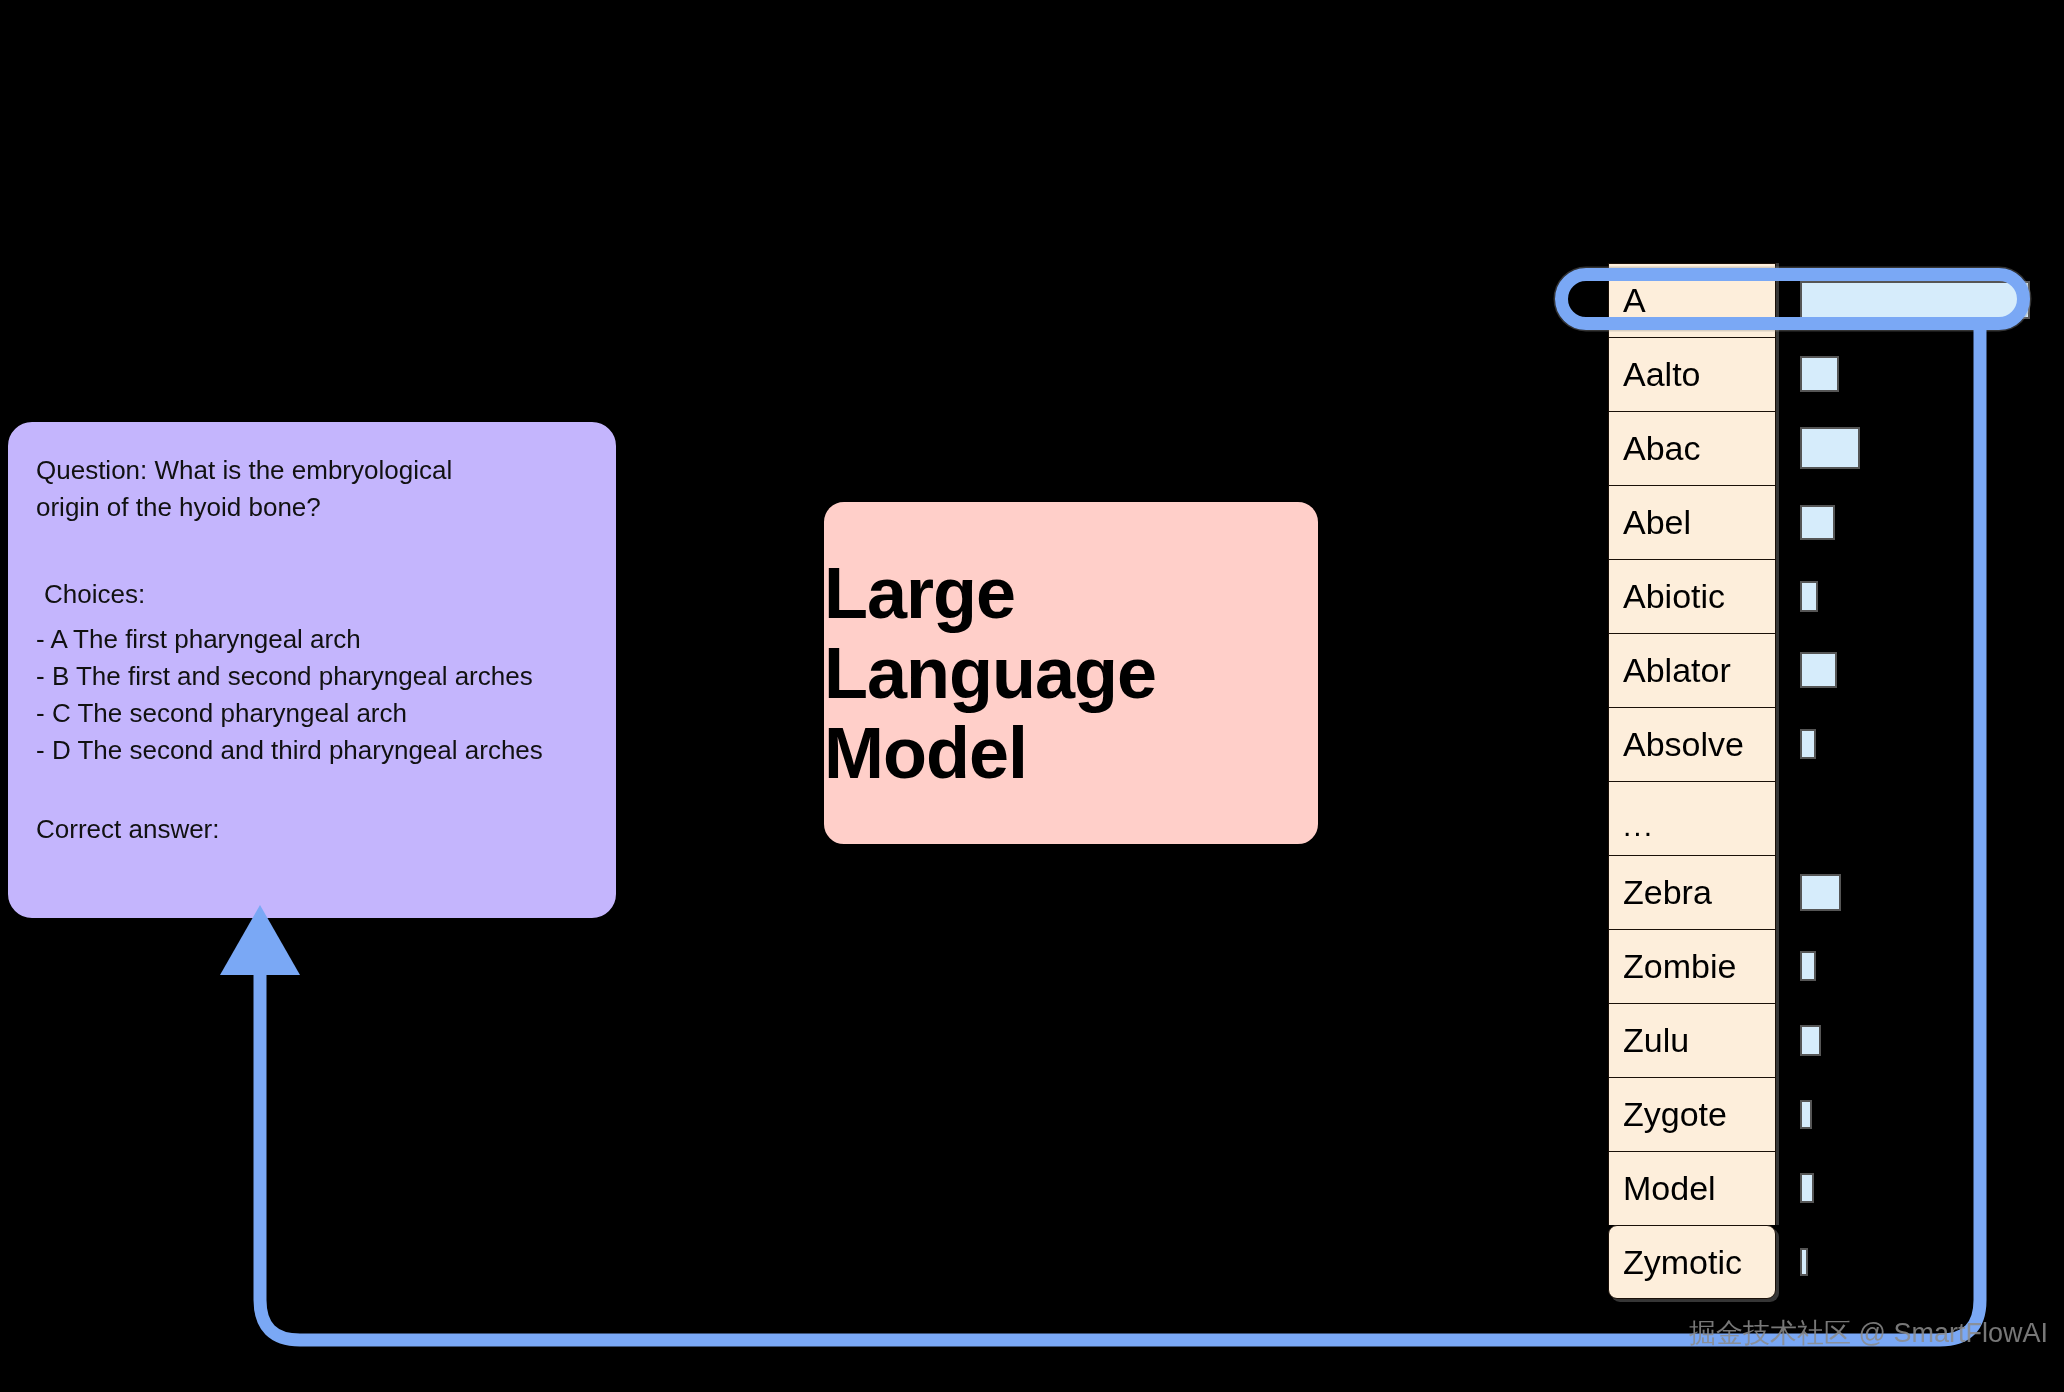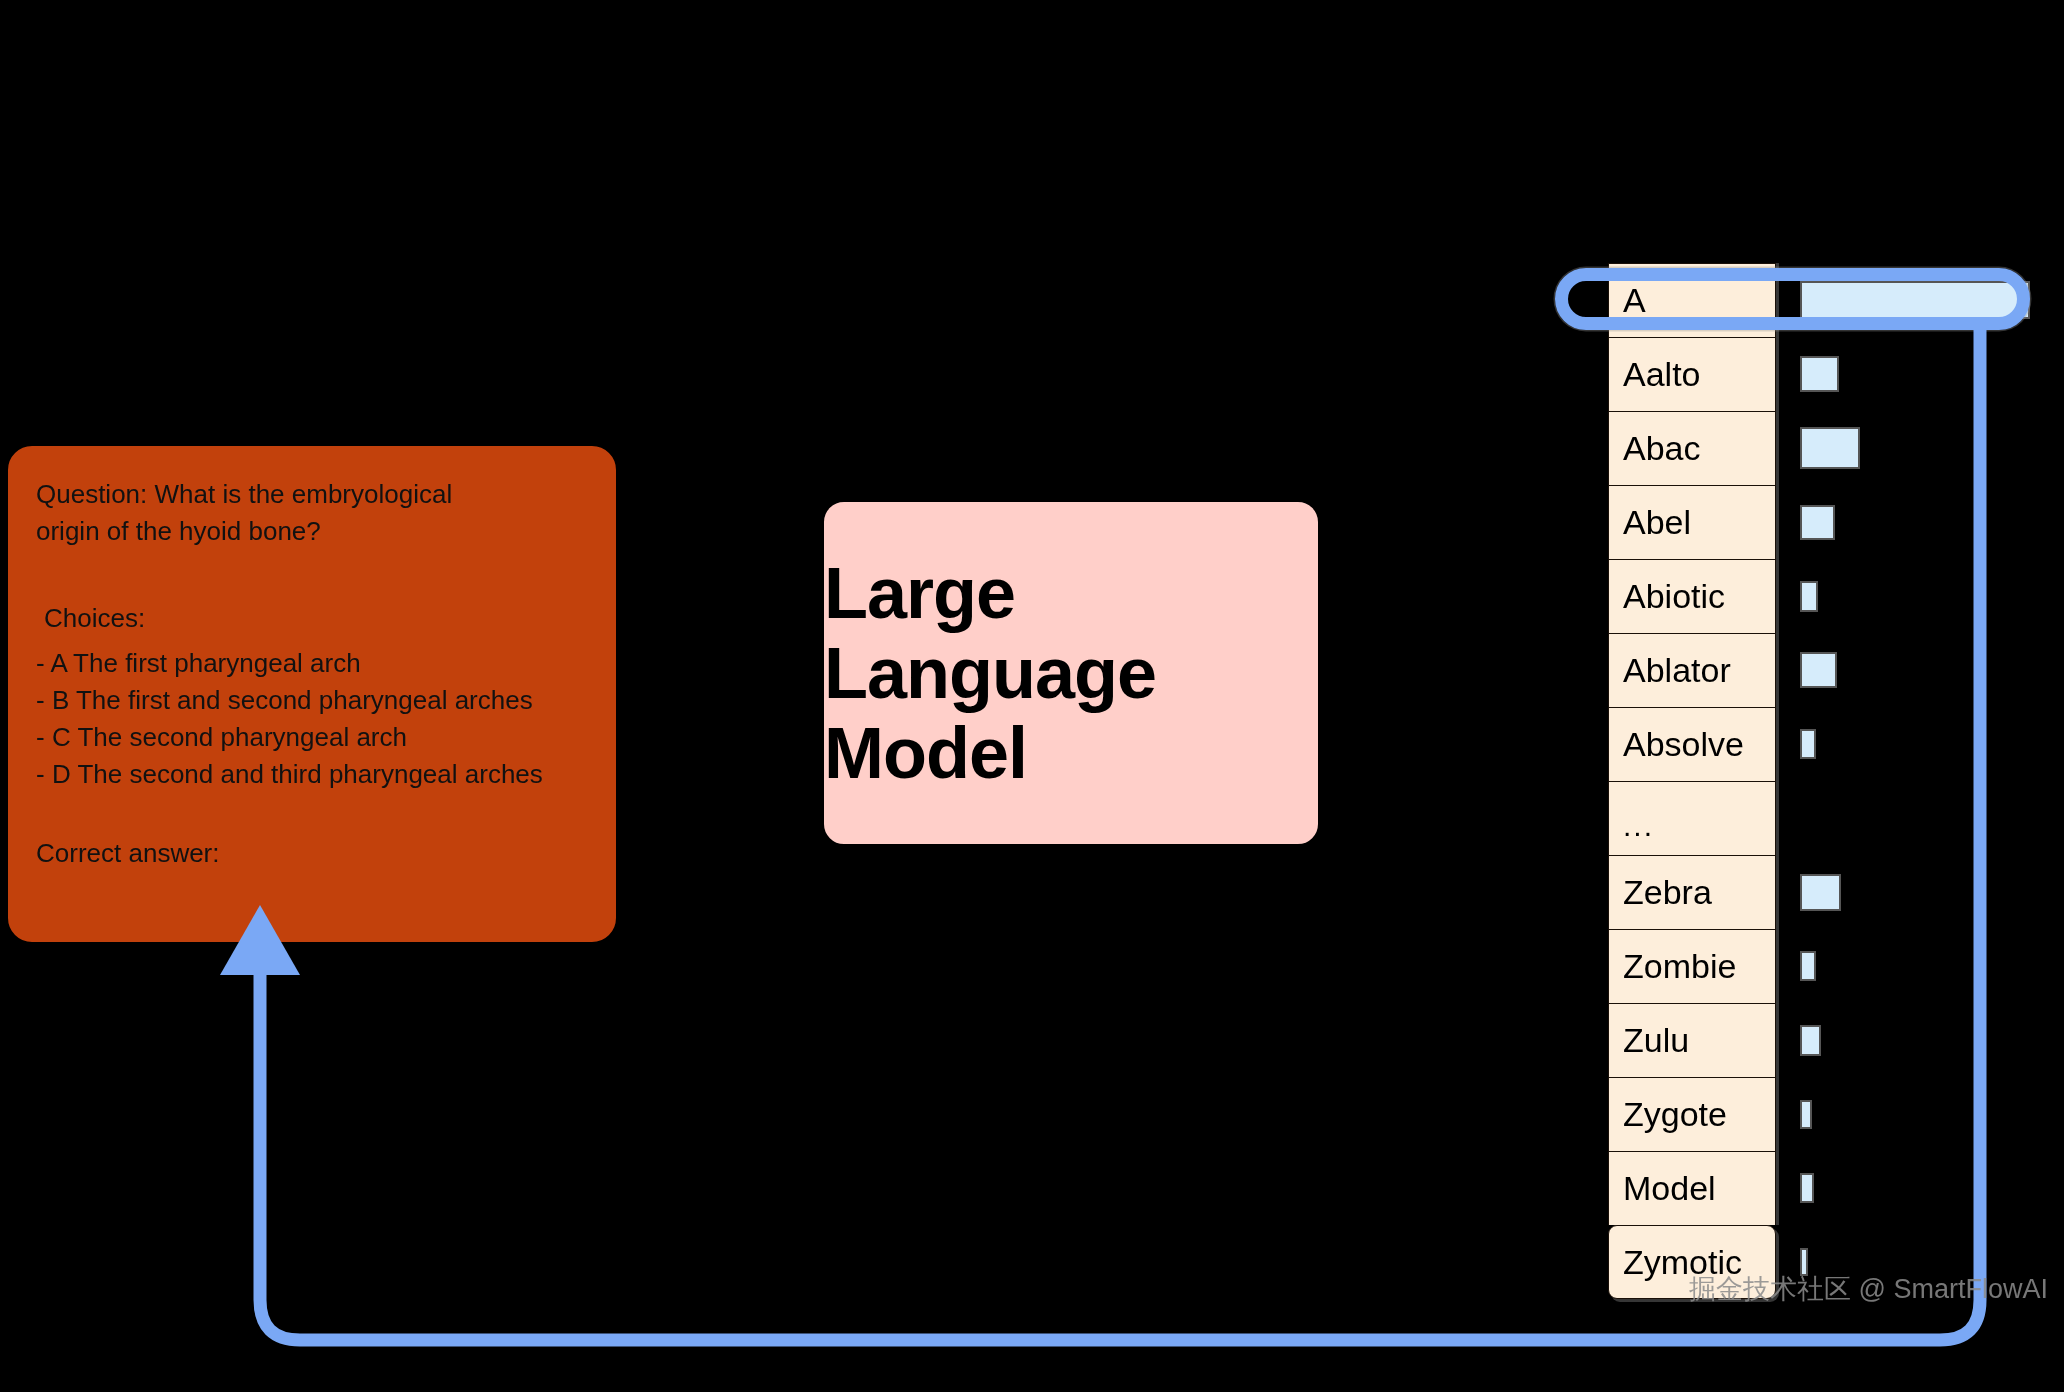--- a/index.html
+++ b/index.html
@@ -15,24 +15,24 @@
     width: 2064px;
     height: 1392px;
     background: #000000;
     overflow: hidden;
   }
 
   
   #prompt-card {
     position: absolute;
     left: 6px;
-    top: 444px;
+    top: 420px;
     width: 612px;
     height: 500px;
-    background: #c2410c;
+    background: #c4b5fd;
     border: 2px solid #000000;
     border-radius: 26px;
     box-sizing: border-box;
     box-shadow: 5px 5px 0 rgba(0,0,0,0.55);
     padding: 30px 28px 0 28px;
   }
   #prompt-card .ptext {
     font-family: "Liberation Sans", sans-serif;
     font-size: 26px;
     line-height: 37px;
@@ -135,21 +135,21 @@
     top: 0;
     width: 2064px;
     height: 1392px;
     pointer-events: none;
   }
 
   
   #watermark {
     position: absolute;
     left: 1689px;
-    top: 1271px;
+    top: 1315px;
     font-family: "Liberation Sans", sans-serif;
     font-size: 27px;
     color: #8c8c8c;
     white-space: nowrap;
     opacity: 0.85;
   }
 </style>
 </head>
 <body>
 

